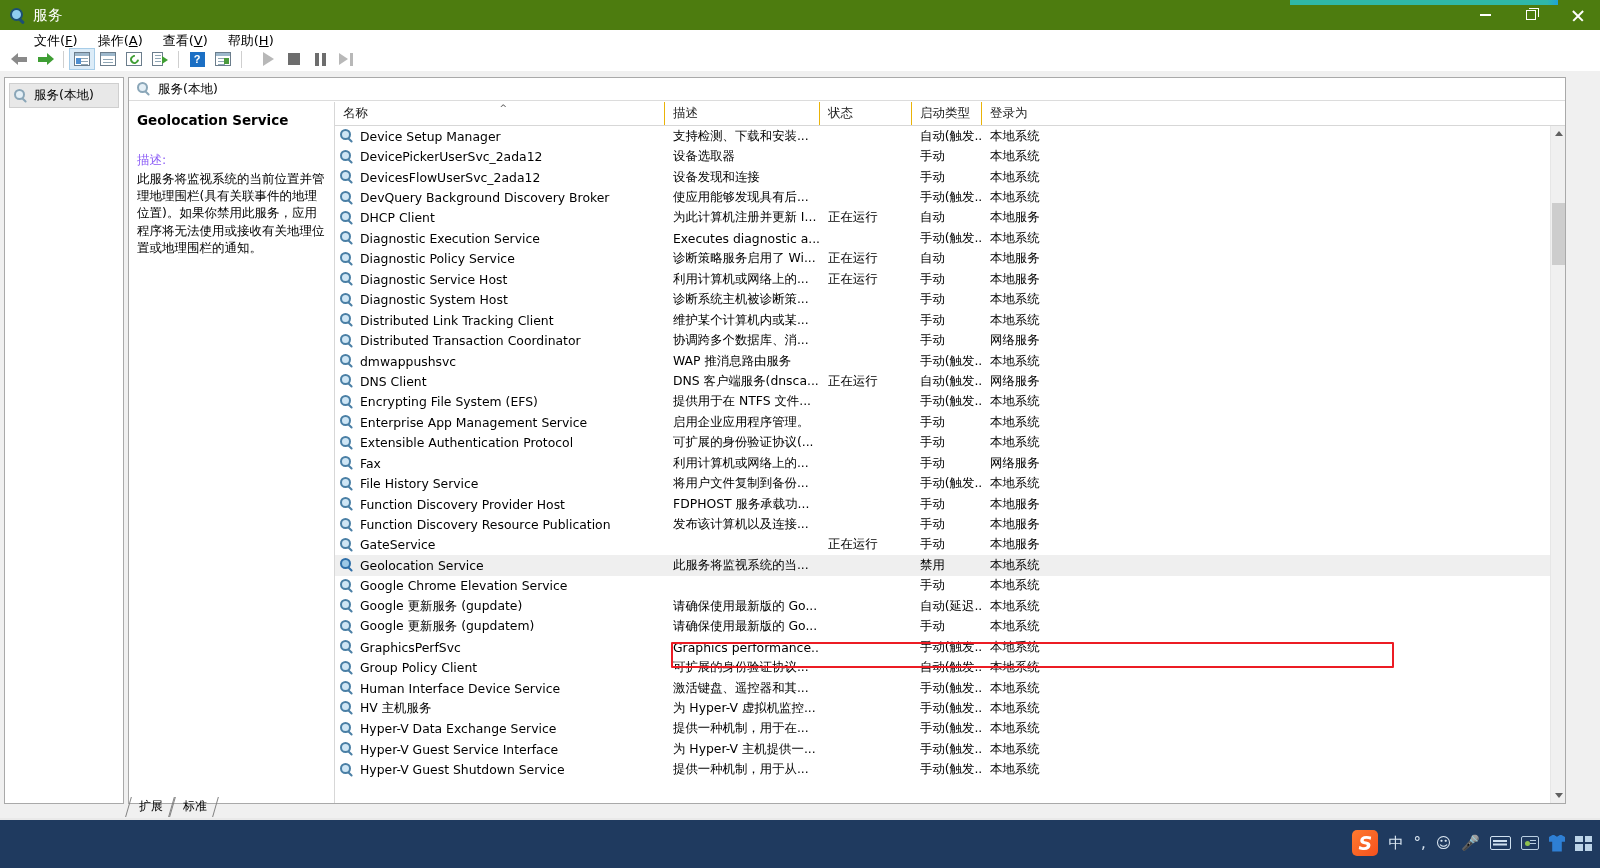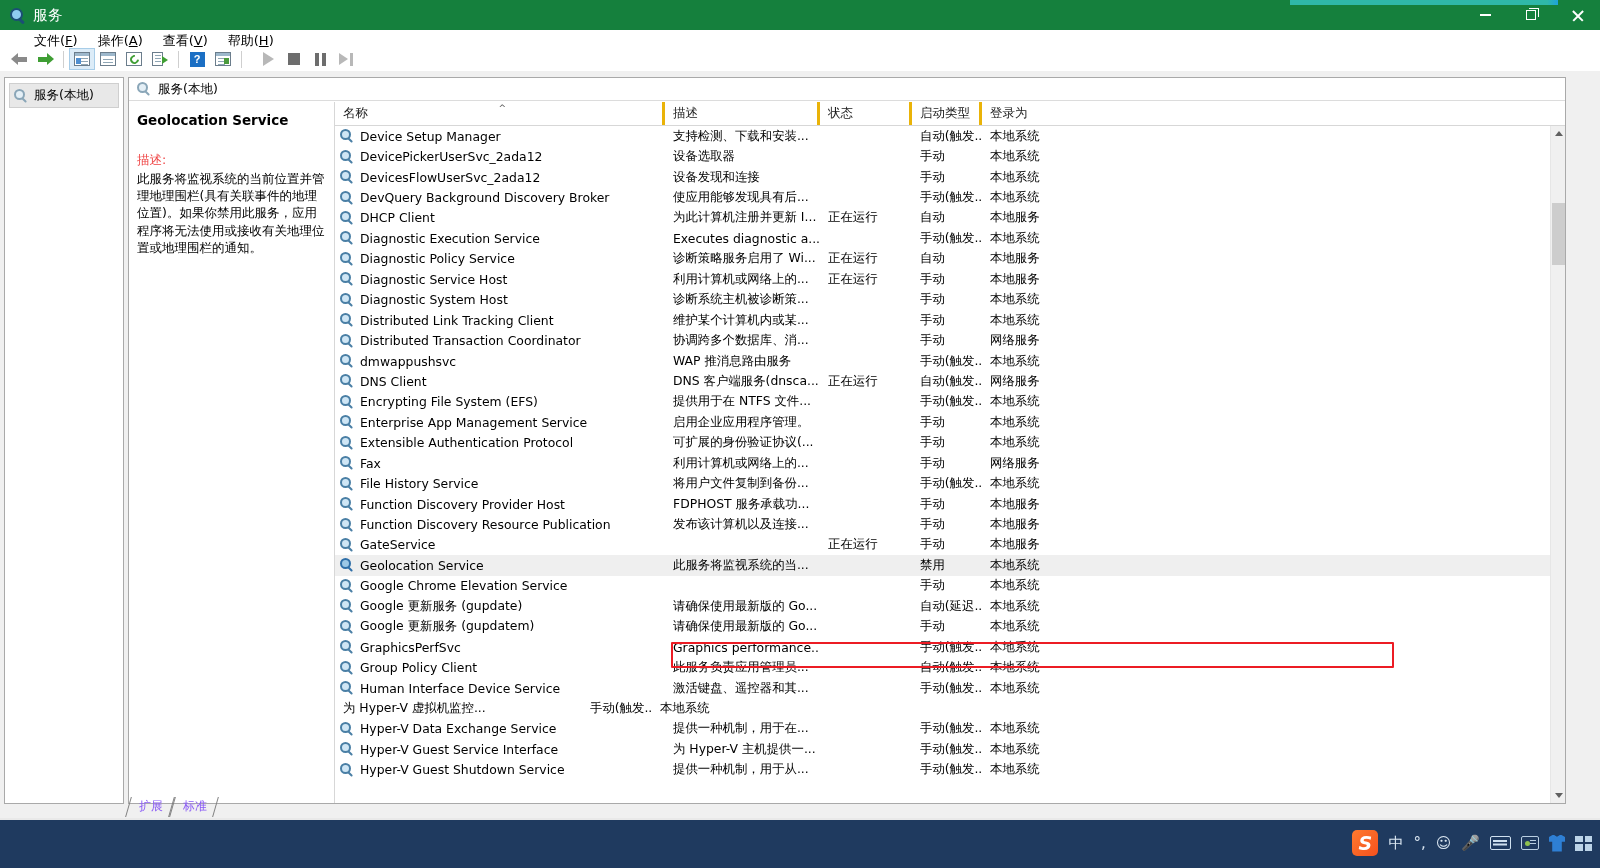--- a/index.html
+++ b/index.html
@@ -14,21 +14,21 @@
   
   #accent-strip {
     position: absolute; top: 0; left: 1290px; width: 268px; height: 5px;
     background: linear-gradient(90deg, #2fb8a8 0%, #2fb8a8 96%, #1ea2db 100%);
     z-index: 6;
   }
 
   
   #titlebar {
     position: absolute; top: 0; left: 0; width: 1600px; height: 30px;
-    background: #15803d;
+    background: #4d7c0f;
     display: flex; align-items: center;
   }
   #title-icon {
     width: 17px; height: 17px; margin-left: 9px; margin-right: 7px;
     position: relative; flex: 0 0 auto;
   }
   #title-icon .gear-ring {
     position: absolute; left: 1px; top: 1px; width: 13px; height: 13px;
     border: 2.2px solid #1b4f75; border-radius: 50%;
     background: #8ecdf0;
@@ -189,39 +189,39 @@
   
   #desc-pane {
     width: 206px; flex: 0 0 206px; background: #ffffff; padding: 10px 9px 0 8px;
     border-right: 1px solid #d7d7d7; position: relative;
   }
   #desc-title {
     font-size: 13.5px; font-weight: bold; color: #000; margin-bottom: 18px;
     font-family: "DejaVu Sans", "Liberation Sans", sans-serif;
   }
   #desc-label {
-    font-size: 12.5px; color: #ef4444; margin-bottom: 1px;
+    font-size: 12.5px; color: #8b5cf6; margin-bottom: 1px;
     font-family: "DejaVu Sans", "Liberation Sans", sans-serif;
     margin-top: 24px;
   }
   #desc-body {
     font-size: 12.5px; color: #000; line-height: 17.2px;
     font-family: "DejaVu Sans", "Liberation Sans", sans-serif;
   }
 
   
   #list-pane { flex: 1 1 auto; position: relative; background: #ffffff; overflow: hidden; }
 
   #list-header {
     display: flex; height: 24px; background: #ffffff; border-bottom: 1px solid #d7d7d7;
     position: relative;
   }
   .hdr-cell {
     font-size: 12.5px; color: #1a1a1a; display: flex; align-items: center;
-    padding-left: 8px; border-right: 3px solid #eab308; position: relative;
+    padding-left: 8px; border-right: 1px solid #eab308; position: relative;
     font-family: "DejaVu Sans", "Liberation Sans", sans-serif; user-select: none;
   }
   .hdr-cell .sortmark {
     position: absolute; left: 50%; top: 1px; font-size: 9px; color: #555;
     font-family: "DejaVu Sans", sans-serif;
   }
   .c-name   { width: 330px; flex: 0 0 330px; }
   .c-desc   { width: 155px; flex: 0 0 155px; }
   .c-status { width: 92px;  flex: 0 0 92px; }
   .c-start  { width: 70px;  flex: 0 0 70px; align-items: center; }
@@ -256,21 +256,21 @@
     position: absolute; left: 1px; top: 77px; width: 13px; height: 62px; background: #cdcdcd;
   }
   #sb-downbtn { position: absolute; bottom: 0; left: 0; }
 
   
   #tabstrip {
     position: absolute; left: 128px; top: 726px; width: 300px; height: 20px;
     display: flex; align-items: flex-end; z-index: 5;
   }
   .mtab {
-    font-size: 12px; color: #8b5cf6; padding: 1px 9px 2px 11px; position: relative;
+    font-size: 12px; color: #000000; padding: 1px 9px 2px 11px; position: relative;
     font-family: "DejaVu Sans", "Liberation Sans", sans-serif; cursor: default;
   }
   .mtab::before {
     content: ''; position: absolute; left: 0; top: 0; bottom: 0; width: 8px;
     border-left: 1px solid #808080; transform: skewX(-16deg);
   }
   .mtab::after {
     content: ''; position: absolute; right: 0; top: 0; bottom: 0; width: 8px;
     border-right: 1px solid #808080; transform: skewX(-16deg);
   }
@@ -796,39 +796,46 @@
               <div class="cell c-logon">本地系统</div>
             </div>
             <div class="row">
               <div class="cell c-name name">
                 <span class="svc-icon">
                   <span class="ring"></span>
                   <span class="tail"></span>
                 </span>
                 <span>Group Policy Client</span>
               </div>
-              <div class="cell c-desc">此服务负责应用管理员...</div>
+              <div class="cell c-desc">可扩展的身份验证协议...</div>
               <div class="cell c-status"></div>
               <div class="cell c-start">自动(触发...</div>
               <div class="cell c-logon">本地系统</div>
             </div>
             <div class="row">
               <div class="cell c-name name">
                 <span class="svc-icon">
                   <span class="ring"></span>
                   <span class="tail"></span>
                 </span>
                 <span>Human Interface Device Service</span>
               </div>
               <div class="cell c-desc">激活键盘、遥控器和其...</div>
               <div class="cell c-status"></div>
               <div class="cell c-start">手动(触发...</div>
               <div class="cell c-logon">本地系统</div>
             </div>
             <div class="row">
+              <div class="cell c-name name">
+                <span class="svc-icon">
+                  <span class="ring"></span>
+                  <span class="tail"></span>
+                </span>
+                <span>HV 主机服务</span>
+              </div>
               <div class="cell c-desc">为 Hyper-V 虚拟机监控...</div>
               <div class="cell c-status"></div>
               <div class="cell c-start">手动(触发...</div>
               <div class="cell c-logon">本地系统</div>
             </div>
             <div class="row">
               <div class="cell c-name name">
                 <span class="svc-icon">
                   <span class="ring"></span>
                   <span class="tail"></span>

